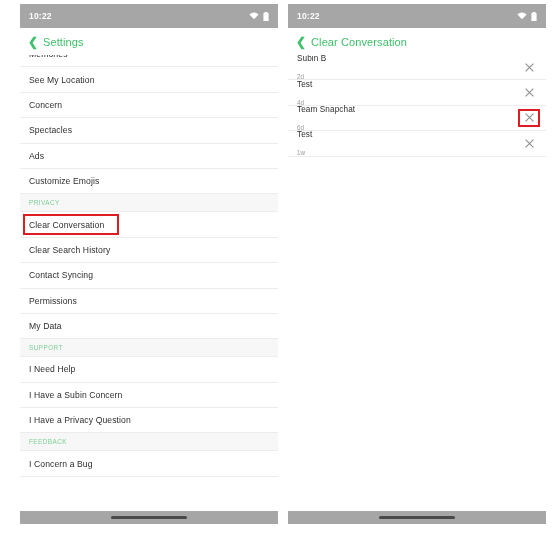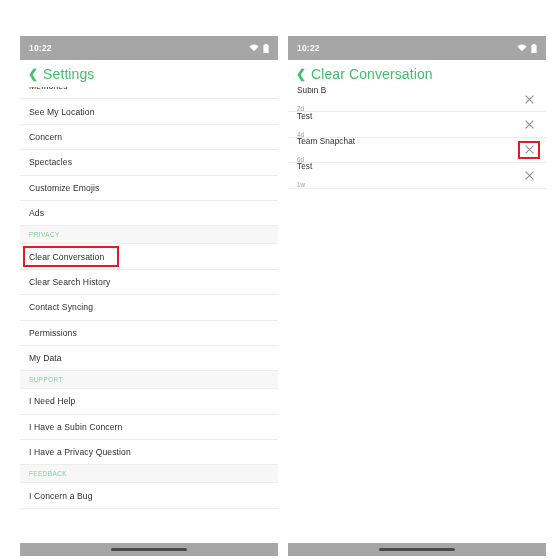--- a/index.html
+++ b/index.html
@@ -15,21 +15,21 @@
   .stage {
     position: relative;
     width: 560px;
     height: 560px;
     background: #ffffff;
   }
 
   
   .phone {
     position: absolute;
-    top: 36px;
+    top: 4px;
     width: 258px;
     height: 520px;
     background: #ffffff;
     overflow: hidden;
     display: flex;
     flex-direction: column;
   }
   .phone-left  { left: 20px; }
   .phone-right { left: 288px; }
 
@@ -69,21 +69,21 @@
   }
   .nav-back {
     color: #3fc069;
     font-size: 12px;
     line-height: 1;
     margin-right: 5px;
     font-weight: bold;
   }
   .nav-title {
     color: #3fc069;
-    font-size: 14px;
+    font-size: 11px;
     letter-spacing: 0.1px;
   }
 
   
   .list-area {
     flex: 1 1 auto;
     overflow: hidden;
     position: relative;
     background: #ffffff;
   }
@@ -241,24 +241,24 @@
           <div class="row">
             <span class="row-label">See My Location</span>
           </div>
           <div class="row">
             <span class="row-label">Concern</span>
           </div>
           <div class="row">
             <span class="row-label">Spectacles</span>
           </div>
           <div class="row">
+            <span class="row-label">Ads</span>
+          </div>
+          <div class="row">
             <span class="row-label">Customize Emojis</span>
-          </div>
-          <div class="row">
-            <span class="row-label">Ads</span>
           </div>
           <div class="section-header">
             <span class="section-header-label">PRIVACY</span>
           </div>
           <div class="row highlight">
             <span class="row-label">Clear Conversation</span>
           </div>
           <div class="row">
             <span class="row-label">Clear Search History</span>
           </div>

